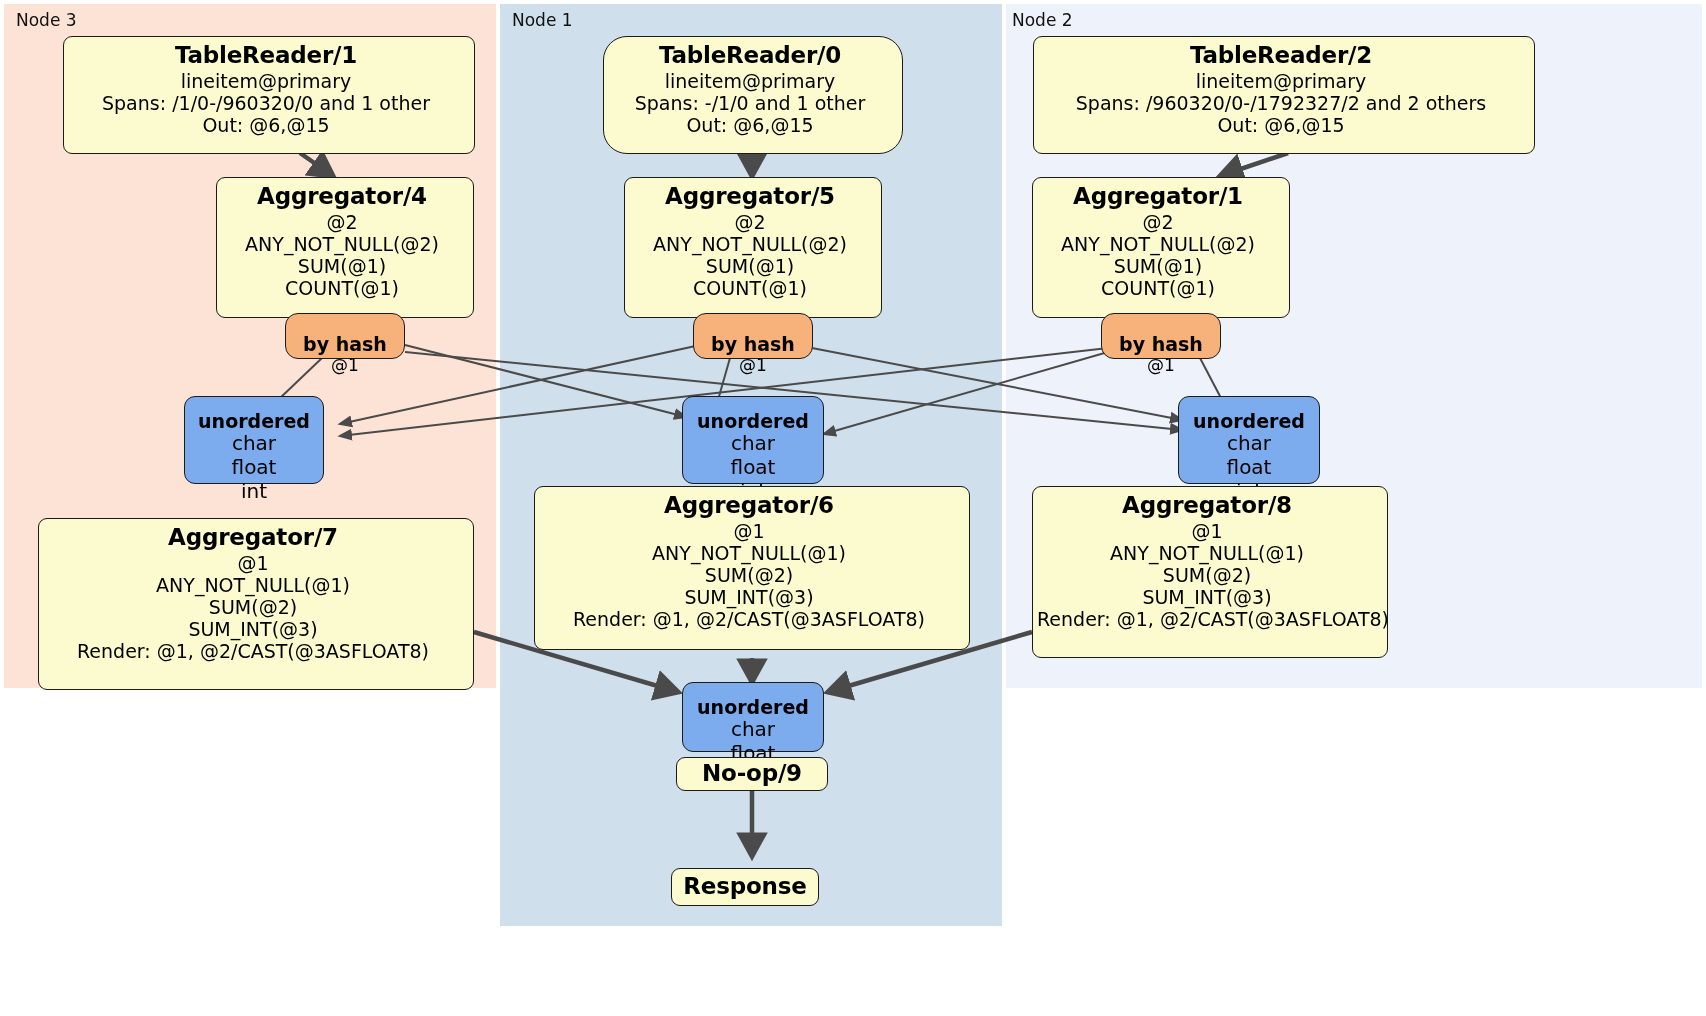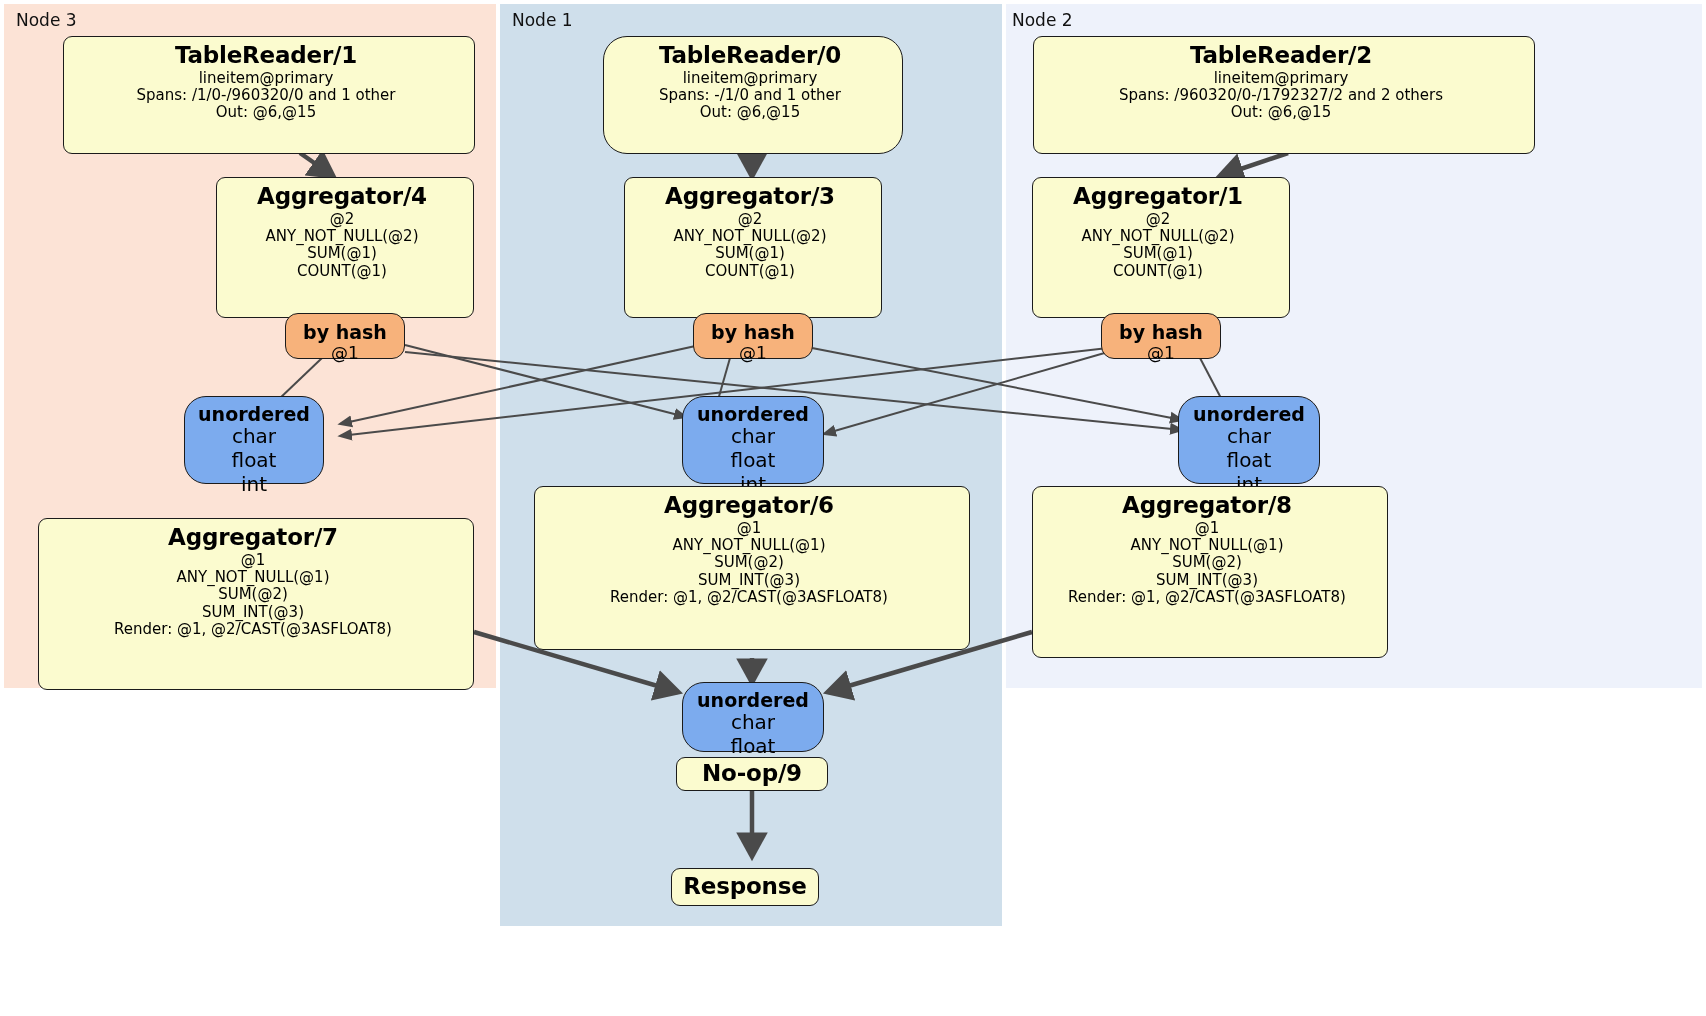--- a/index.html
+++ b/index.html
@@ -57,61 +57,61 @@
   }
   .proc .ptitle {
     font-weight: bold;
     font-size: 23px;
     letter-spacing: -0.2px;
     display: block;
     margin-bottom: 1px;
   }
   .proc .pline {
     display: block;
-    font-size: 15px;
+    font-size: 19px;
   }
   .proc.small .ptitle {
     font-size: 23px;
     margin-bottom: 0;
   }
 
   
   .router {
     position: absolute;
     box-sizing: border-box;
     background: #f7b27b;
     border: 1.6px solid #1b1b1b;
     border-radius: 13px;
     text-align: center;
     color: #000000;
     line-height: 1.15;
-    padding-top: 8px;
+    padding-top: 20px;
     white-space: nowrap;
   }
   .router .rtitle {
     display: block;
     font-weight: bold;
     font-size: 19px;
   }
   .router .rline {
     display: block;
     font-size: 17px;
   }
 
   
   .sync {
     position: absolute;
     box-sizing: border-box;
     background: #7cabee;
     border: 1.6px solid #1b1b1b;
-    border-radius: 22px;
+    border-radius: 11px;
     text-align: center;
     color: #000000;
     line-height: 1.18;
-    padding-top: 6px;
+    padding-top: 13px;
     white-space: nowrap;
   }
   .sync .stitle {
     display: block;
     font-weight: bold;
     font-size: 19px;
   }
   .sync .sline {
     display: block;
     font-size: 20px;
@@ -195,21 +195,21 @@
 
   <div class="proc" style="left:216px; top:177px; width:258px; height:141px;">
     <span class="ptitle">Aggregator/4</span>
     <span class="pline">@2</span>
     <span class="pline">ANY_NOT_NULL(@2)</span>
     <span class="pline">SUM(@1)</span>
     <span class="pline">COUNT(@1)</span>
   </div>
 
   <div class="proc" style="left:624px; top:177px; width:258px; height:141px;">
-    <span class="ptitle">Aggregator/3</span>
+    <span class="ptitle">Aggregator/5</span>
     <span class="pline">@2</span>
     <span class="pline">ANY_NOT_NULL(@2)</span>
     <span class="pline">SUM(@1)</span>
     <span class="pline">COUNT(@1)</span>
   </div>
 
   <div class="proc" style="left:1032px; top:177px; width:258px; height:141px;">
     <span class="ptitle">Aggregator/1</span>
     <span class="pline">@2</span>
     <span class="pline">ANY_NOT_NULL(@2)</span>

